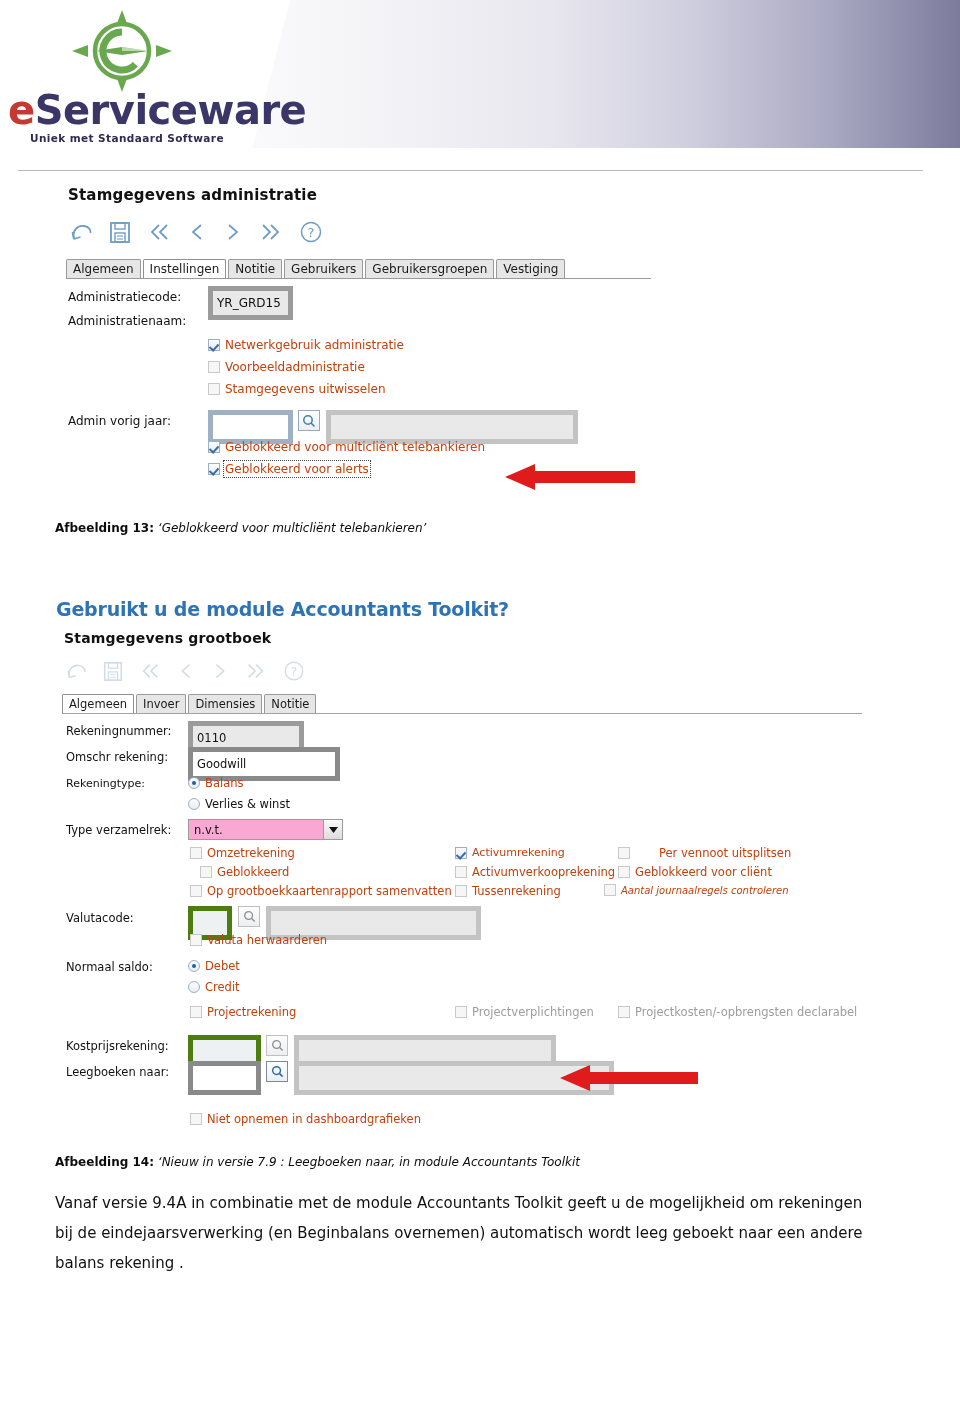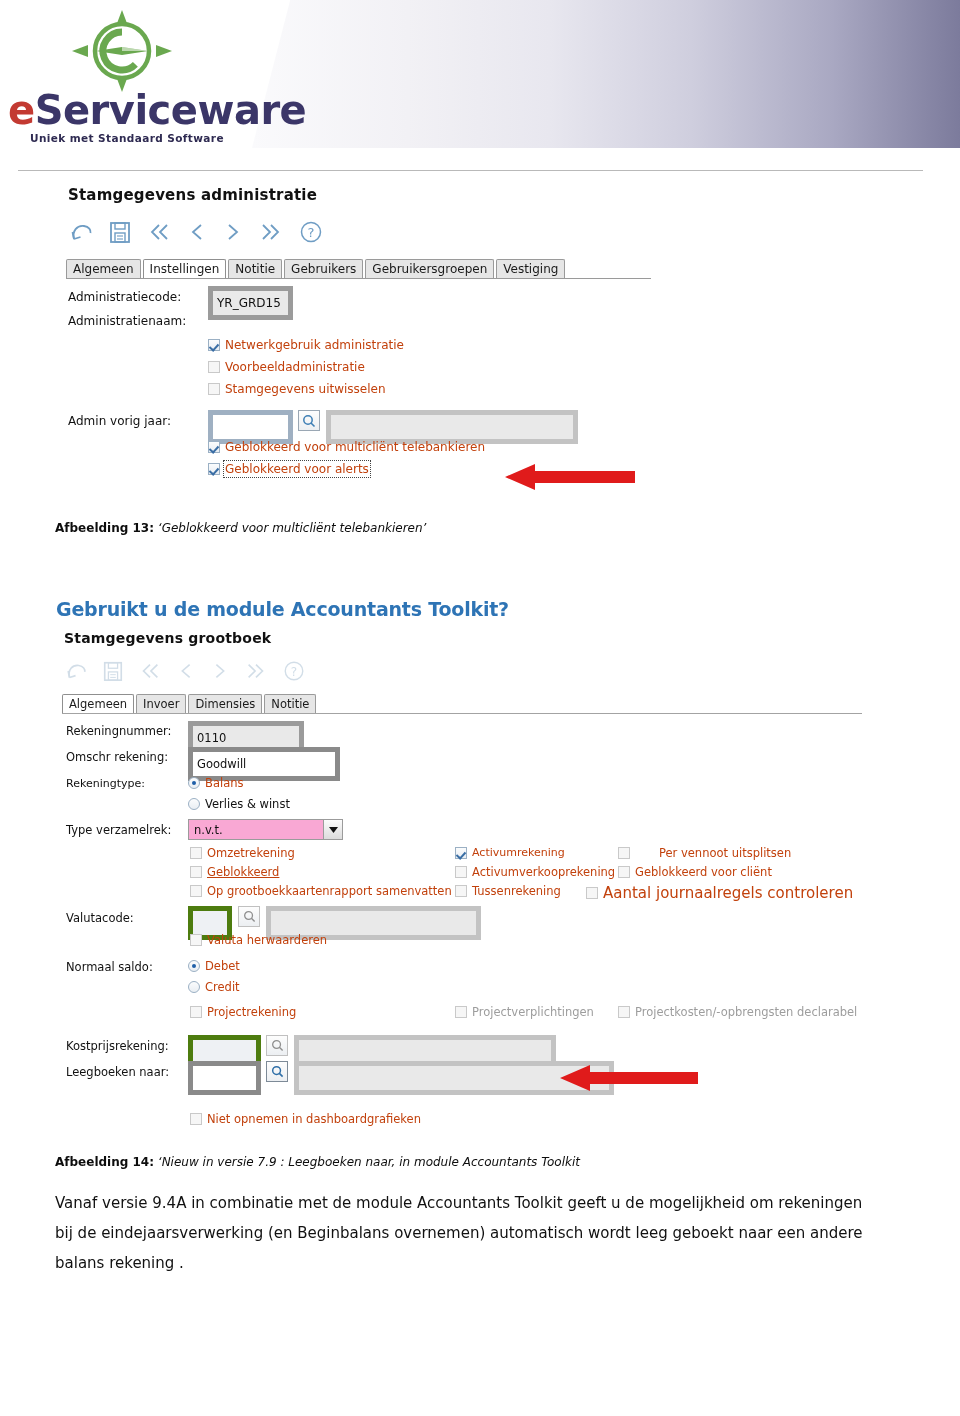--- a/index.html
+++ b/index.html
@@ -333,21 +333,21 @@
       <svg width="9" height="6" viewBox="0 0 9 6">
           <polygon points="0,0 9,0 4.5,6" fill="#111"></polygon>
         </svg>
     </span>
   </div>
 
   <div class="cbrow" style="position:absolute;left:130px;top:216px;font-size:11.5px;">
     <span class="cb dim"></span>
     <span>Omzetrekening</span>
   </div>
-  <div class="cbrow" style="position:absolute;left:130px;top:235px;font-size:11.5px;text-decoration:underline;">
+  <div class="cbrow" style="position:absolute;left:140px;top:235px;font-size:11.5px;">
     <span class="cb dim"></span>
     <span>Geblokkeerd</span>
   </div>
   <div class="cbrow" style="position:absolute;left:130px;top:254px;font-size:11.5px;">
     <span class="cb dim"></span>
     <span>Op grootboekkaartenrapport samenvatten</span>
   </div>
 
   <div class="cbrow" style="position:absolute;left:395px;top:216px;font-size:11px;">
     <span class="cb checked"></span>
@@ -363,21 +363,21 @@
   </div>
 
   <div class="cbrow" style="position:absolute;left:558px;top:216px;font-size:11.5px;gap:29px;">
     <span class="cb dim"></span>
     <span>Per vennoot uitsplitsen</span>
   </div>
   <div class="cbrow" style="position:absolute;left:558px;top:235px;font-size:11.5px;">
     <span class="cb dim"></span>
     <span>Geblokkeerd voor cliënt</span>
   </div>
-  <div class="cbrow" style="position:absolute;left:526px;top:254px;font-size:15px;">
+  <div class="cbrow" style="position:absolute;left:544px;top:254px;font-size:10px;font-style:italic;">
     <span class="cb dim"></span>
     <span>Aantal journaalregels controleren</span>
   </div>
 
   <div class="lbl" style="position:absolute;left:6px;top:281px;font-size:11.5px;">Valutacode:</div>
   <div class="fld" style="position:absolute;left:128px;top:276px;width:44px;height:21px;font-size:11.5px;"></div>
   <div class="lookup" style="position:absolute;left:178px;top:276px;height:21px;border-color:#c0c0c0;">
     <svg width="13" height="13" viewBox="0 0 14 14">
         <circle cx="6" cy="6" r="4.2" fill="none" stroke="#8f8f8f" stroke-width="1.4"></circle>
         <line x1="9" y1="9" x2="12.5" y2="12.5" stroke="#8f8f8f" stroke-width="1.5"></line>

